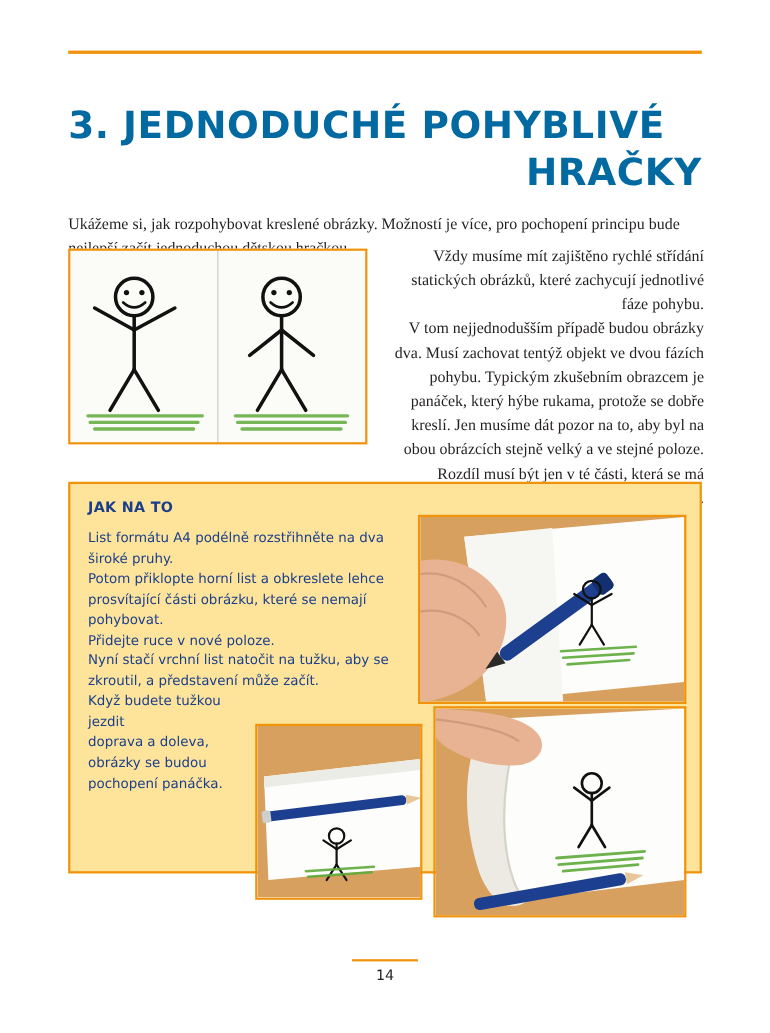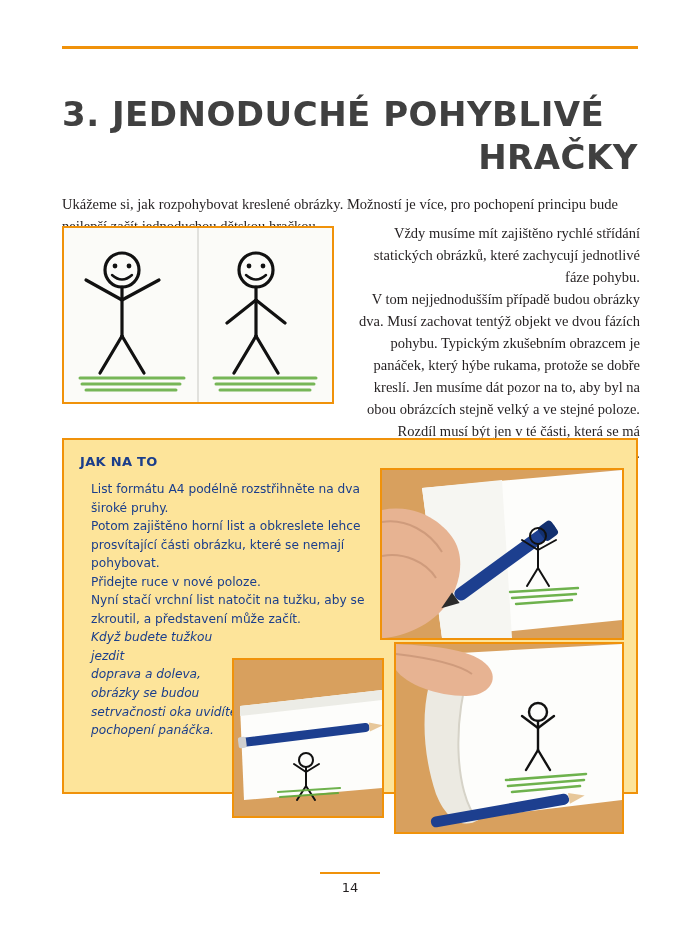--- a/index.html
+++ b/index.html
@@ -33,21 +33,21 @@
   .title {
     position: absolute;
     left: 62px;
     top: 70px;
     width: 576px;
     font-family: "DejaVu Sans", sans-serif;
     font-weight: bold;
     font-size: 34px;
     line-height: 1.28;
     letter-spacing: 0.5px;
-    color: #404040;
+    color: #0369a1;
     text-align: center;
   }
   .title .line1 { display: block; text-align: left; }
   .title .line2 { display: block; text-align: right; padding-left: 28px; }
 
   .intro {
     position: absolute;
     left: 62px;
     top: 178px;
     width: 578px;
@@ -101,24 +101,23 @@
   }
   .howto-steps {
     position: absolute;
     left: 16px;
     top: 40px;
     width: 290px;
     font-family: "DejaVu Sans", sans-serif;
     font-size: 12.2px;
     line-height: 1.52;
     color: #1b3e8b;
-    margin-left: 11px;
   }
   .howto-steps p { margin: 0 0 0 0; }
-  .howto-steps p.narrow { width: 152px; font-style: italic; }
+  .howto-steps p.narrow { width: 152px; }
 
   .photo-b {
     position: absolute;
     left: 316px;
     top: 28px;
     width: 244px;
     height: 172px;
     border: 2px solid #f0920a;
     box-sizing: border-box;
     overflow: hidden;
@@ -231,27 +230,26 @@
   <div class="side-text">
     <p>Vždy musíme mít zajištěno rychlé střídání statických obrázků, které zachycují jednotlivé fáze pohybu.</p>
     <p>V tom nejjednodušším případě budou obrázky dva. Musí zachovat tentýž objekt ve dvou fázích pohybu. Typickým zkušebním obrazcem je panáček, který hýbe rukama, protože se dobře kreslí. Jen musíme dát pozor na to, aby byl na obou obrázcích stejně velký a ve stejné poloze. Rozdíl musí být jen v té části, která se má pohybovat.</p>
   </div>
 
   <div class="howto">
     <div class="howto-title">JAK NA TO</div>
 
     <div class="howto-steps">
       <p>List formátu A4 podélně rozstřihněte na dva široké pruhy.</p>
-      <p>Potom zajištěno horní list a obkreslete lehce prosvítající části obrázku, které se nemají pohybovat.</p>
+      <p>Potom přiklopte horní list a obkreslete lehce prosvítající části obrázku, které se nemají pohybovat.</p>
       <p>Přidejte ruce v nové poloze.</p>
       <p>Nyní stačí vrchní list natočit na tužku, aby se zkroutil, a představení může začít.</p>
       <p class="narrow">Když budete tužkou jezdit</p>
       <p class="narrow">doprava a doleva,</p>
       <p class="narrow">obrázky se budou</p>
-      <p class="narrow">setrvačnosti oka uvidíte</p>
       <p class="narrow">pochopení panáčka.</p>
     </div>
 
     <div class="photo-b">
       <svg width="240" height="168" viewBox="0 0 240 168">
         <rect x="0" y="0" width="240" height="168" fill="#d8a05e"></rect>
 
         <polygon points="40,18 240,0 240,150 60,168" fill="#fdfdfb"></polygon>
         <polygon points="40,18 120,10 130,168 60,168" fill="#f6f6f2"></polygon>
 

